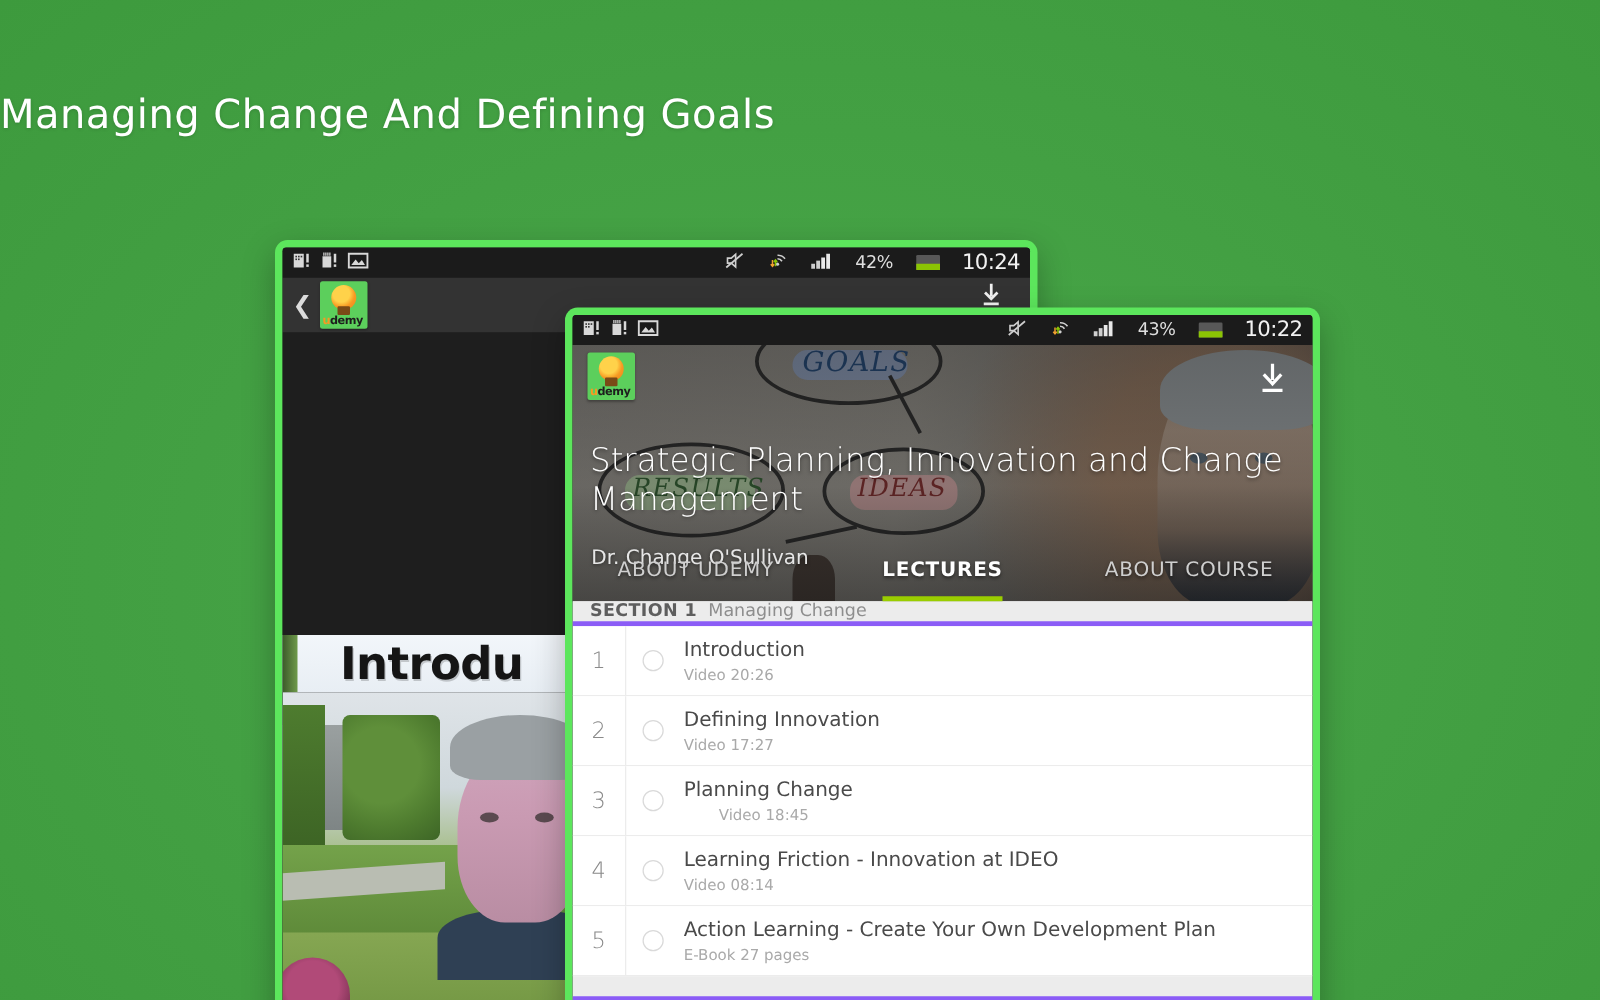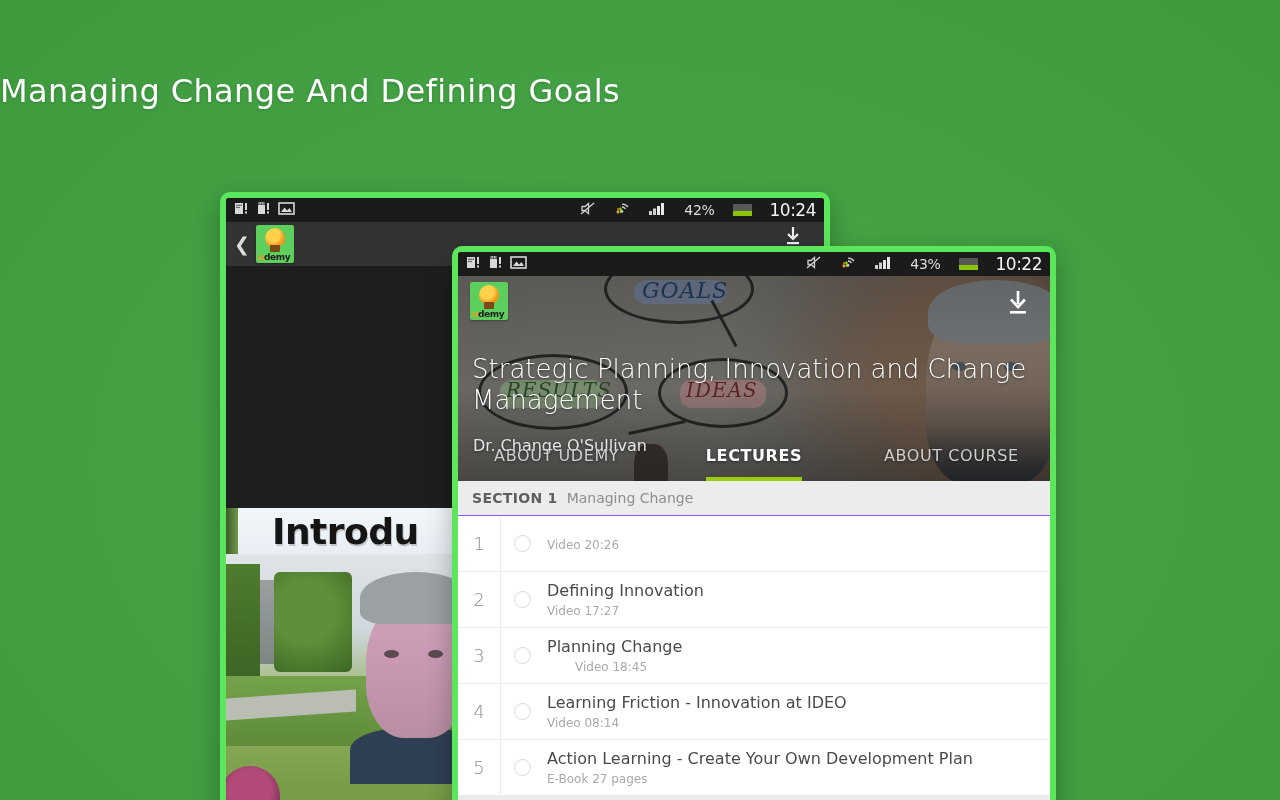--- a/index.html
+++ b/index.html
@@ -133,21 +133,21 @@
     text-shadow:0 1px 3px rgba(0,0,0,.5);
   }
   .tab.is-active { color:#ffffff; font-weight:bold; }
   .tab-underline {
     position:absolute; left:50%; transform:translateX(-50%); bottom:0;
     width:96px; height:4px; background:#9acd00;
   }
 
   .list { position:absolute; left:0; right:0; top:229px; bottom:0; background:#ffffff; overflow:hidden; }
   .section-head {
-    height:35px; background:#ececec; border-bottom:1px solid #8b5cf6;
+    height:20px; background:#ececec; border-bottom:4px solid #8b5cf6;
     display:flex; align-items:center; padding-left:14px; gap:9px;
   }
   .sec-num { font-size:14px; color:#5e5e5e; font-weight:bold; letter-spacing:.3px;
              font-family:"DejaVu Sans", sans-serif; }
   .sec-name { font-size:14px; color:#8e8e8e; font-family:"DejaVu Sans", sans-serif; }
 
   .lec-row {
     height:56px; display:flex; align-items:center;
     border-bottom:1px solid #ececec; background:#fff; cursor:pointer;
   }
@@ -435,20 +435,21 @@
         <span class="sec-num">SECTION 1</span>
         <span class="sec-name">Managing Change</span>
       </div>
 
       <div class="lec-row">
         <span class="lec-idx">1</span>
         <span class="lec-bullet-wrap">
             <span class="lec-bullet"></span>
           </span>
         <span class="lec-text">
+          <span class="lec-title" style="display:block;">Introduction</span>
           <span class="lec-meta" style="display:block;">Video 20:26</span>
         </span>
       </div>
 
       <div class="lec-row">
         <span class="lec-idx">2</span>
         <span class="lec-bullet-wrap">
             <span class="lec-bullet"></span>
           </span>
         <span class="lec-text">

